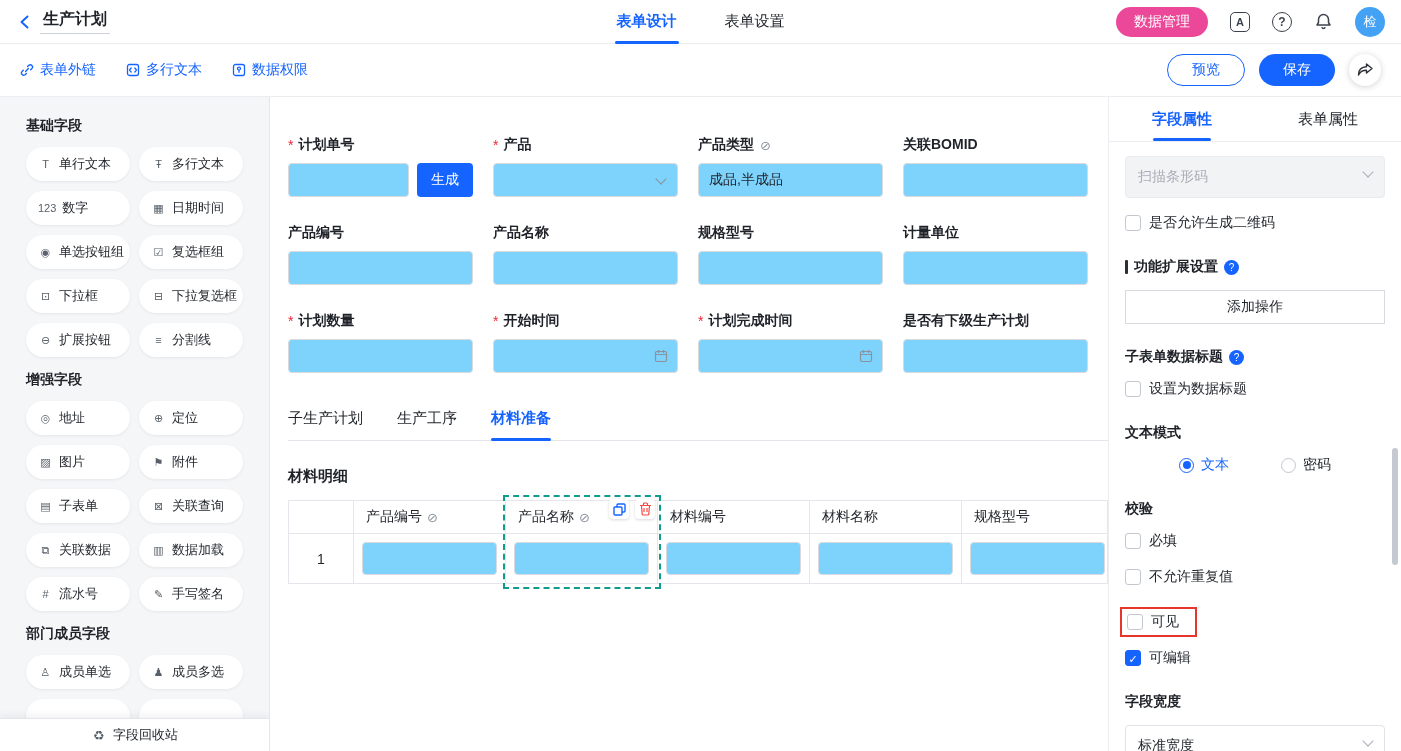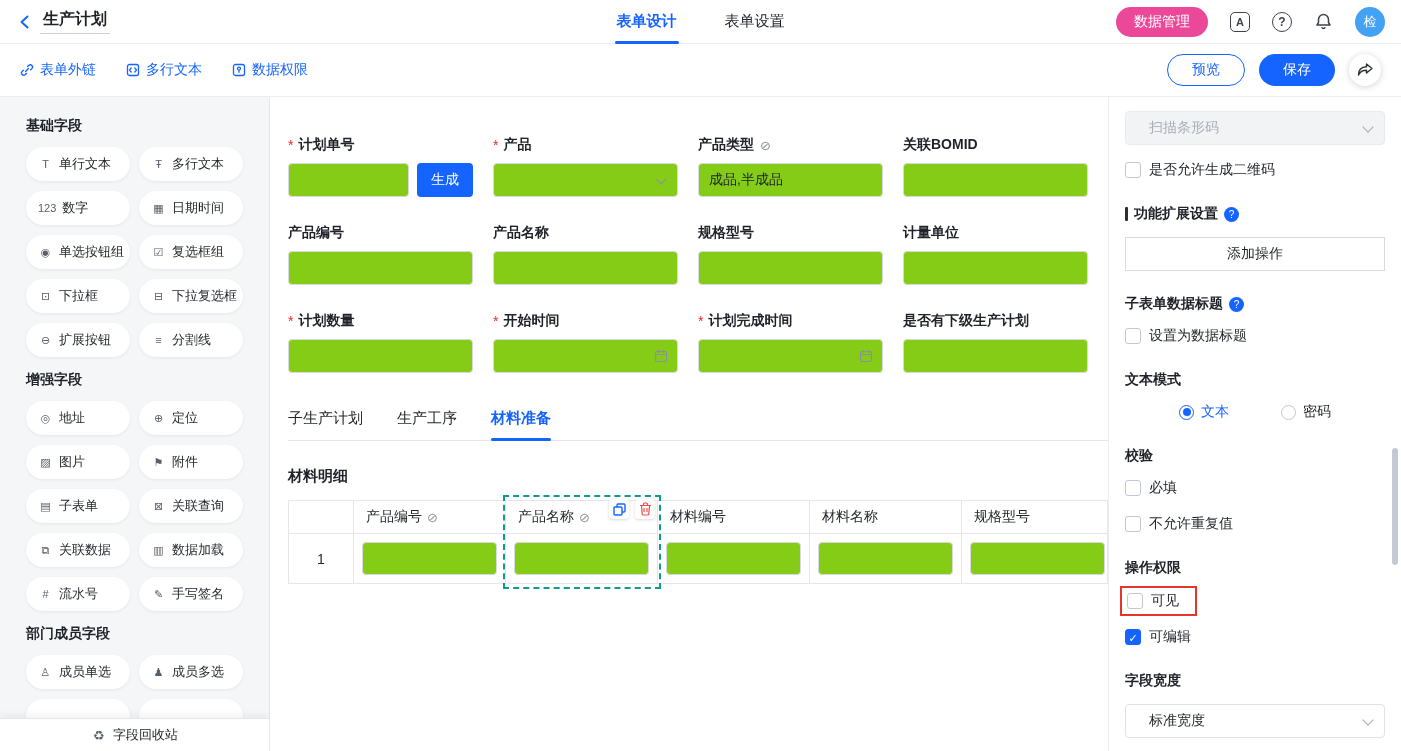--- a/index.html
+++ b/index.html
@@ -33,21 +33,21 @@
 .items{display:grid;grid-template-columns:1fr 1fr;gap:10px 9px;margin-bottom:14px}
 .f-item{height:34px;background:#fff;border-radius:17px;display:flex;align-items:center;padding:0 6px 0 12px;font-size:13px;gap:6px;cursor:grab;box-shadow:0 1px 3px rgba(31,35,41,.07);white-space:nowrap;overflow:hidden}
 .f-ico{font-size:11px;color:#586069;min-width:15px;text-align:center;flex:none}
 .recycle{position:absolute;left:0;bottom:0;width:100%;height:33px;background:#fff;border-top:1px solid #e5e6eb;box-shadow:0 -2px 8px rgba(31,35,41,.07);display:flex;align-items:center;justify-content:center;gap:7px;font-size:13px;cursor:pointer;z-index:2}
 .recycle .f-ico{color:#586069;font-size:13px}
 
 .canvas{flex:1;padding:40px 0 0 18px;overflow:hidden;position:relative;background:#fff}
 .fgrid{display:grid;grid-template-columns:repeat(4,185px);column-gap:20px;row-gap:28px}
 .flabel{font-weight:700;font-size:14px;margin-bottom:10px;display:flex;align-items:center;gap:3px;height:16px;white-space:nowrap}
 .req::before{content:"*";color:#f5222d;margin-right:2px;font-weight:400}
-.input{height:34px;border:1px solid #d8dadf;border-radius:4px;background:#84cc16;position:relative;font-size:14px;display:flex;align-items:center;padding:0 10px;color:#1f2329;cursor:text}
+.input{height:34px;border:1px solid #d8dadf;border-radius:4px;background:#7dd3fc;position:relative;font-size:14px;display:flex;align-items:center;padding:0 10px;color:#1f2329;cursor:text}
 .frow{display:flex;gap:8px}
 .frow .input{flex:1}
 .gen-btn{width:56px;height:34px;background:#1664ff;color:#fff;border:none;border-radius:4px;font-size:14px;cursor:pointer;flex:none}
 .select{cursor:pointer}
 .select::after{content:"";width:7px;height:7px;border-right:1.5px solid #8a919f;border-bottom:1.5px solid #8a919f;transform:rotate(45deg);position:absolute;right:12px;top:11px}
 .date-ico{position:absolute;right:9px;top:9px}
 .eye{color:#8a919f;font-size:13px;font-weight:400;margin-left:3px}
 .subtabs{display:flex;gap:34px;margin-top:36px;border-bottom:1px solid #e5e6eb;width:820px}
 .stab{padding-bottom:12px;font-size:15px;cursor:pointer;position:relative;color:#1f2329}
 .stab.active{color:#1664ff;font-weight:600}
@@ -66,21 +66,21 @@
 .sel-actions{position:absolute;top:2px;right:4px;display:flex;gap:6px;pointer-events:auto}
 .act{width:20px;height:20px;border-radius:4px;display:flex;align-items:center;justify-content:center;background:#fff;cursor:pointer;box-shadow:0 1px 3px rgba(0,0,0,.15)}
 .totals{display:grid;grid-template-columns:repeat(2,185px);column-gap:20px;margin-top:38px}
 
 .panel{width:293px;border-left:1px solid #ebedf0;display:flex;flex-direction:column;flex:none;background:#fff}
 .ptabs{height:45px;display:flex;border-bottom:1px solid #ebedf0;flex:none}
 .ptab{flex:1;display:flex;align-items:center;justify-content:center;font-size:15px;cursor:pointer;position:relative;color:#1f2329}
 .ptab.active{color:#1664ff;font-weight:600}
 .ptab.active::after{content:"";position:absolute;bottom:0;left:50%;transform:translateX(-50%);width:58px;height:3px;background:#1664ff;border-radius:2px}
 .pbody{padding:14px 16px 0;overflow:hidden;flex:1}
-.pselect{height:34px;border:1px solid #dfe2e7;border-radius:4px;display:flex;align-items:center;padding:0 23px;position:relative;margin-bottom:16px;cursor:pointer;background:#fff}
+.pselect{height:42px;border:1px solid #dfe2e7;border-radius:4px;display:flex;align-items:center;padding:0 12px;position:relative;margin-bottom:16px;cursor:pointer;background:#fff}
 .pselect::after{content:"";width:7px;height:7px;border-right:1.5px solid #a9aeb8;border-bottom:1.5px solid #a9aeb8;transform:rotate(45deg);position:absolute;right:12px;top:11px}
 .pselect.disabled{background:#f2f3f5;color:#a9aeb8;border-color:#e8eaee;cursor:not-allowed}
 .cb-row{display:flex;align-items:center;gap:8px;margin-bottom:26px;cursor:pointer;font-size:14px}
 .cb{width:16px;height:16px;border:1px solid #c2c7d0;border-radius:3px;background:#fff;flex:none;position:relative}
 .cb.checked{background:#1664ff;border-color:#1664ff}
 .cb.checked::after{content:"✓";color:#fff;font-size:11px;font-weight:700;position:absolute;left:2.5px;top:0.5px;line-height:14px}
 .sec{display:flex;align-items:center;gap:6px;font-weight:700;font-size:14px;margin:0 0 14px}
 .sec-bar{width:3px;height:14px;background:#2b2f36;border-radius:1px;flex:none}
 .help-dot{width:15px;height:15px;border-radius:50%;background:#1664ff;color:#fff;font-size:10px;display:flex;align-items:center;justify-content:center;font-weight:400;cursor:pointer;flex:none}
 .add-btn{width:100%;height:34px;background:#fff;border:1px solid #d8dadf;border-radius:0;font-size:14px;color:#1f2329;cursor:pointer;margin:0 0 24px}
@@ -410,20 +410,24 @@
                   <path d="M5 6v4M8 6v4"></path>
                 </svg>
             </span>
           </div>
         </div>
       </div>
 
     </main>
 
     <aside class="panel">
+      <div class="ptabs">
+        <div class="ptab active">字段属性</div>
+        <div class="ptab">表单属性</div>
+      </div>
       <div class="pbody">
 
         <div class="pselect disabled">扫描条形码</div>
 
         <label class="cb-row">
           <span class="cb"></span>
           <span>是否允许生成二维码</span>
         </label>
 
         <div class="sec">
@@ -461,23 +465,20 @@
         </div>
         <label class="cb-row mb18">
           <span class="cb"></span>
           <span>必填</span>
         </label>
         <label class="cb-row">
           <span class="cb"></span>
           <span>不允许重复值</span>
         </label>
 
-        <div class="sec">
-          <span>操作权限</span>
-        </div>
         <div class="red-box">
           <label class="cb-row">
             <span class="cb"></span>
             <span>可见</span>
           </label>
         </div>
         <label class="cb-row">
           <span class="cb checked"></span>
           <span>可编辑</span>
         </label>

